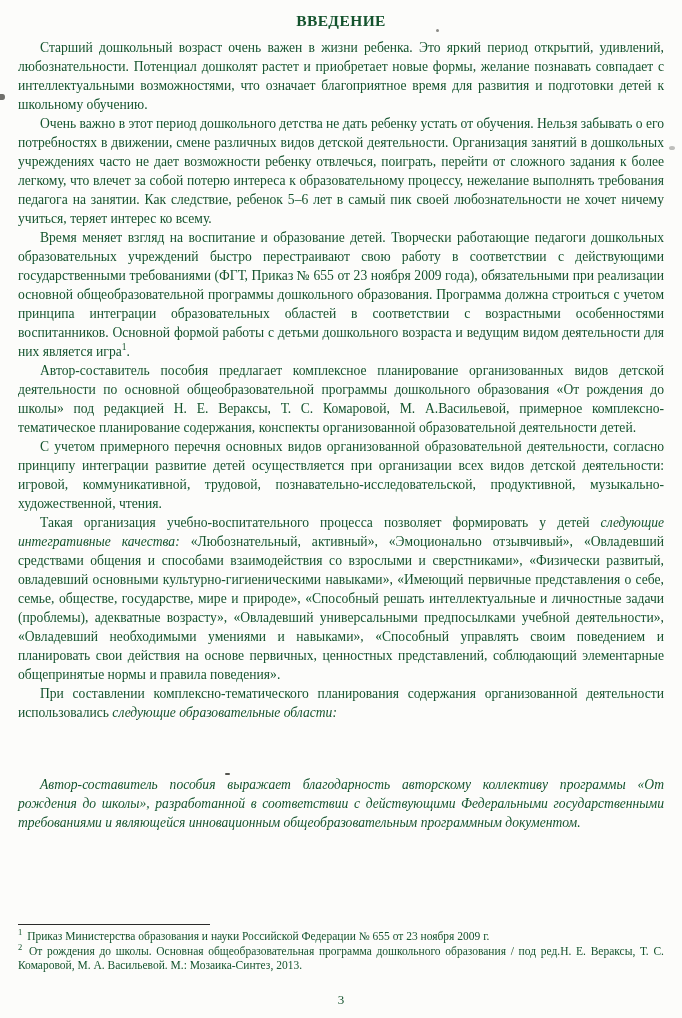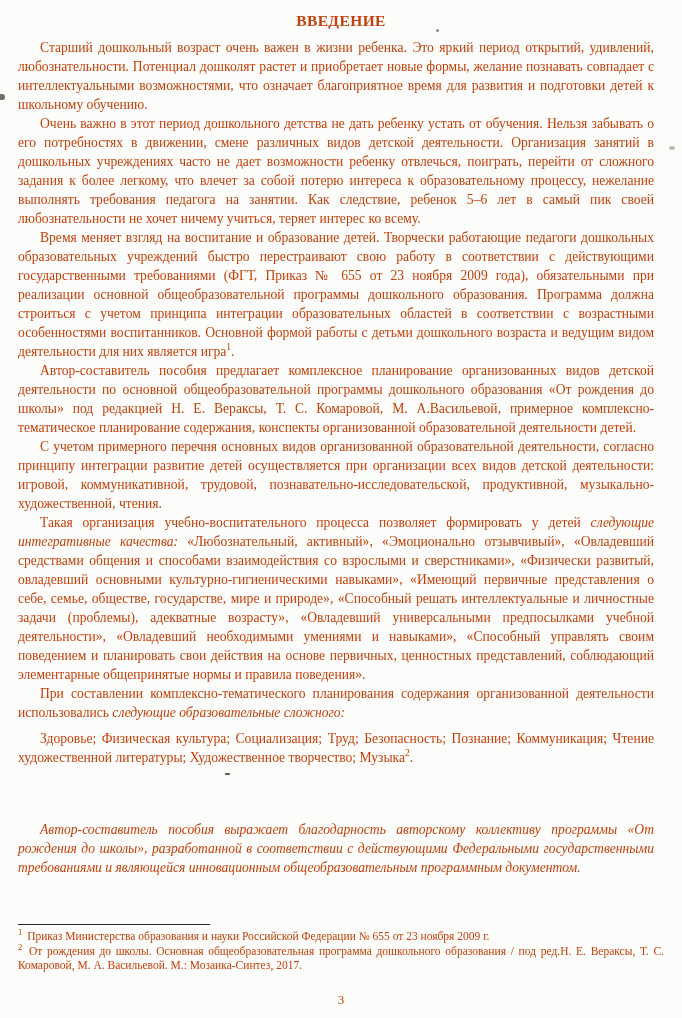--- a/index.html
+++ b/index.html
@@ -1,34 +1,34 @@
 <!DOCTYPE html>
 <html lang="ru"><head>
 <meta charset="utf-8">
 <style>
   html,body{margin:0;padding:0;background:#e8e8e6;}
   .page{
     position:relative;
     width:682px;height:1018px;
     margin:0 auto;
     background:#fcfcfa;
-    color:#c2410c;
+    color:#14532d;
     font-family:"Liberation Serif","DejaVu Serif",serif;
     overflow:hidden;
     box-sizing:border-box;
   }
   .title{
     margin:12px 0 8px 0;
     text-align:center;
     font-size:15.5px;
     font-weight:bold;
     letter-spacing:.4px;
   }
   .body-text{
-    padding:0 28px 0 18px;
+    padding:0 18px 0 18px;
     font-size:13.6px;
     line-height:19px;
     text-align:justify;
     max-height:886px;
     overflow:hidden;
   }
   .para{
     margin:0;
     text-indent:22px;
   }
@@ -86,30 +86,29 @@
 
   <h1 class="title">ВВЕДЕНИЕ</h1>
 
   <div class="body-text">
       <p class="para body"><span>Старший дошкольный возраст очень важен в жизни ребенка. Это яркий период открытий, удивлений, любознательности. Потенциал дошколят растет и приобретает новые формы, желание познавать совпадает с интеллектуальными возможностями, что означает благоприятное время для развития и подготовки детей к школьному обучению.</span></p>
       <p class="para body"><span>Очень важно в этот период дошкольного детства не дать ребенку устать от обучения. Нельзя забывать о его потребностях в движении, смене различных видов детской деятельности. Организация занятий в дошкольных учреждениях часто не дает возможности ребенку отвлечься, поиграть, перейти от сложного задания к более легкому, что влечет за собой потерю интереса к образовательному процессу, нежелание выполнять требования педагога на занятии. Как следствие, ребенок 5–6 лет в самый пик своей любознательности не хочет ничему учиться, теряет интерес ко всему.</span></p>
       <p class="para body"><span>Время меняет взгляд на воспитание и образование детей. Творчески работающие педагоги дошкольных образовательных учреждений быстро перестраивают свою работу в соответствии с действующими государственными требованиями (ФГТ, Приказ № 655 от 23 ноября 2009 года), обязательными при реализации основной общеобразовательной программы дошкольного образования. Программа должна строиться с учетом принципа интеграции образовательных областей в соответствии с возрастными особенностями воспитанников. Основной формой работы с детьми дошкольного возраста и ведущим видом деятельности для них является игра</span><sup class="fn-ref">1</sup><span>.</span></p>
       <p class="para body"><span>Автор-составитель пособия предлагает комплексное планирование организованных видов детской деятельности по основной общеобразовательной программы дошкольного образования «От рождения до школы» под редакцией Н. Е. Вераксы, Т. С. Комаровой, М. А.Васильевой, примерное комплексно-тематическое планирование содержания, конспекты организованной образовательной деятельности детей.</span></p>
       <p class="para body"><span>С учетом примерного перечня основных видов организованной образовательной деятельности, согласно принципу интеграции развитие детей осуществляется при организации всех видов детской деятельности: игровой, коммуникативной, трудовой, познавательно-исследовательской, продуктивной, музыкально-художественной, чтения.</span></p>
       <p class="para body"><span>Такая организация учебно-воспитательного процесса позволяет формировать у детей </span><em>следующие интегративные качества:</em><span> «Любознательный, активный», «Эмоционально отзывчивый», «Овладевший средствами общения и способами взаимодействия со взрослыми и сверстниками», «Физически развитый, овладевший основными культурно-гигиеническими навыками», «Имеющий первичные представления о себе, семье, обществе, государстве, мире и природе», «Способный решать интеллектуальные и личностные задачи (проблемы), адекватные возрасту», «Овладевший универсальными предпосылками учебной деятельности», «Овладевший необходимыми умениями и навыками», «Способный управлять своим поведением и планировать свои действия на основе первичных, ценностных представлений, соблюдающий элементарные общепринятые нормы и правила поведения».</span></p>
-      <p class="para body"><span>При составлении комплексно-тематического планирования содержания организованной деятельности использовались </span><em>следующие образовательные сложного:</em></p>
-      <p class="para spaced"><span>Здоровье; Физическая культура; Социализация; Труд; Безопасность; Познание; Коммуникация; Чтение художественной литературы; Художественное творчество; Музыка</span><sup class="fn-ref">2</sup><span>.</span></p>
+      <p class="para body"><span>При составлении комплексно-тематического планирования содержания организованной деятельности использовались </span><em>следующие образовательные области:</em></p>
       <p class="para ack"><span>Автор-составитель пособия выражает благодарность авторскому коллективу программы «От рождения до школы», разработанной в соответствии с действующими Федеральными государственными требованиями и являющейся инновационным общеобразовательным программным документом.</span></p>
     </div>
 
   <div class="footnote-area">
     <hr class="footnote-sep">
     <div id="footnotes">
         <p class="footnote"><sup>1</sup><span> Приказ Министерства образования и науки Российской Федерации № 655 от 23 ноября 2009 г.</span></p>
-        <p class="footnote"><sup>2</sup><span> От рождения до школы. Основная общеобразовательная программа дошкольного образования / под ред.Н. Е. Вераксы, Т. С. Комаровой, М. А. Васильевой. М.: Мозаика-Синтез, 2017.</span></p>
+        <p class="footnote"><sup>2</sup><span> От рождения до школы. Основная общеобразовательная программа дошкольного образования / под ред.Н. Е. Вераксы, Т. С. Комаровой, М. А. Васильевой. М.: Мозаика-Синтез, 2013.</span></p>
       </div>
   </div>
 
   <div class="page-number">3</div>
 
   <span class="artifact a1"></span>
   <span class="artifact a2"></span>
   <span class="artifact a3"></span>
   <span class="artifact a4"></span>
 

